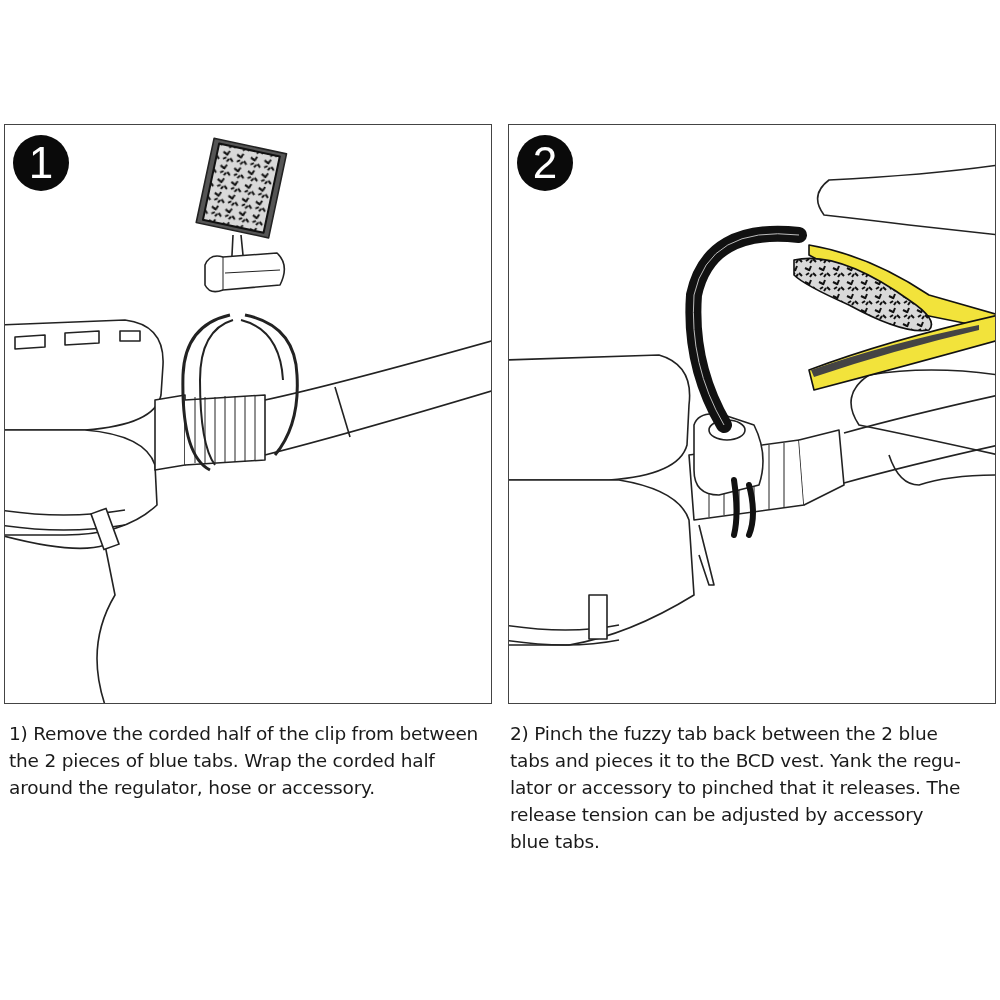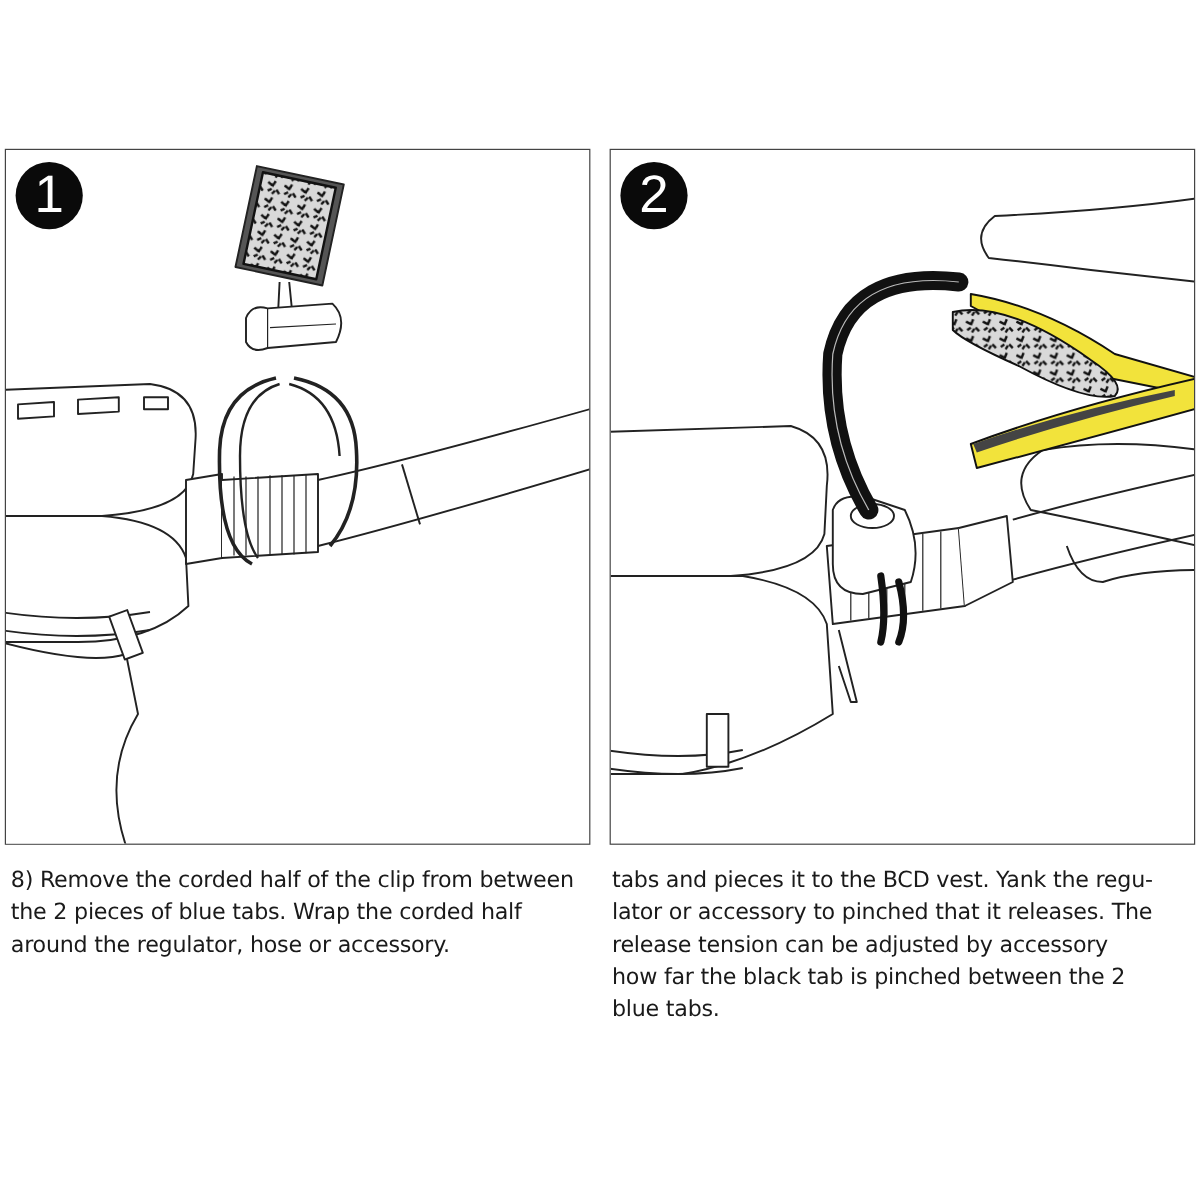--- a/index.html
+++ b/index.html
@@ -99,24 +99,24 @@
       <path d="M300 120 Q360 130 420 170 L490 190 L490 205 L415 190 Q355 160 300 130 Z" fill="#f2e33b" stroke="#111"></path>
       <path d="M300 245 Q380 215 490 190 L490 215 Q400 240 305 265 Z" fill="#f2e33b" stroke="#111"></path>
       <path d="M302 245 Q380 218 470 200 L470 205 Q385 225 305 252 Z" fill="#444" stroke="none"></path>
 
       <path d="M285 135 Q330 125 400 175 Q430 195 420 205 Q395 210 340 180 Q295 160 285 150 Z" fill="url(#fuzz2)" stroke="#111"></path>
     </g>
   </svg>
 </div>
 
 <div id="caption1" class="caption">
-  <span class="line">8) Remove the corded half of the clip from between</span>
+  <span class="line">1) Remove the corded half of the clip from between</span>
   <span class="line">the 2 pieces of blue tabs. Wrap the corded half</span>
   <span class="line">around the regulator, hose or accessory.</span>
 </div>
 
 <div id="caption2" class="caption">
+  <span class="line">2) Pinch the fuzzy tab back between the 2 blue</span>
   <span class="line">tabs and pieces it to the BCD vest. Yank the regu-</span>
   <span class="line">lator or accessory to pinched that it releases. The</span>
   <span class="line">release tension can be adjusted by accessory</span>
-  <span class="line">how far the black tab is pinched between the 2</span>
   <span class="line">blue tabs.</span>
 </div>
 
 </body></html>

